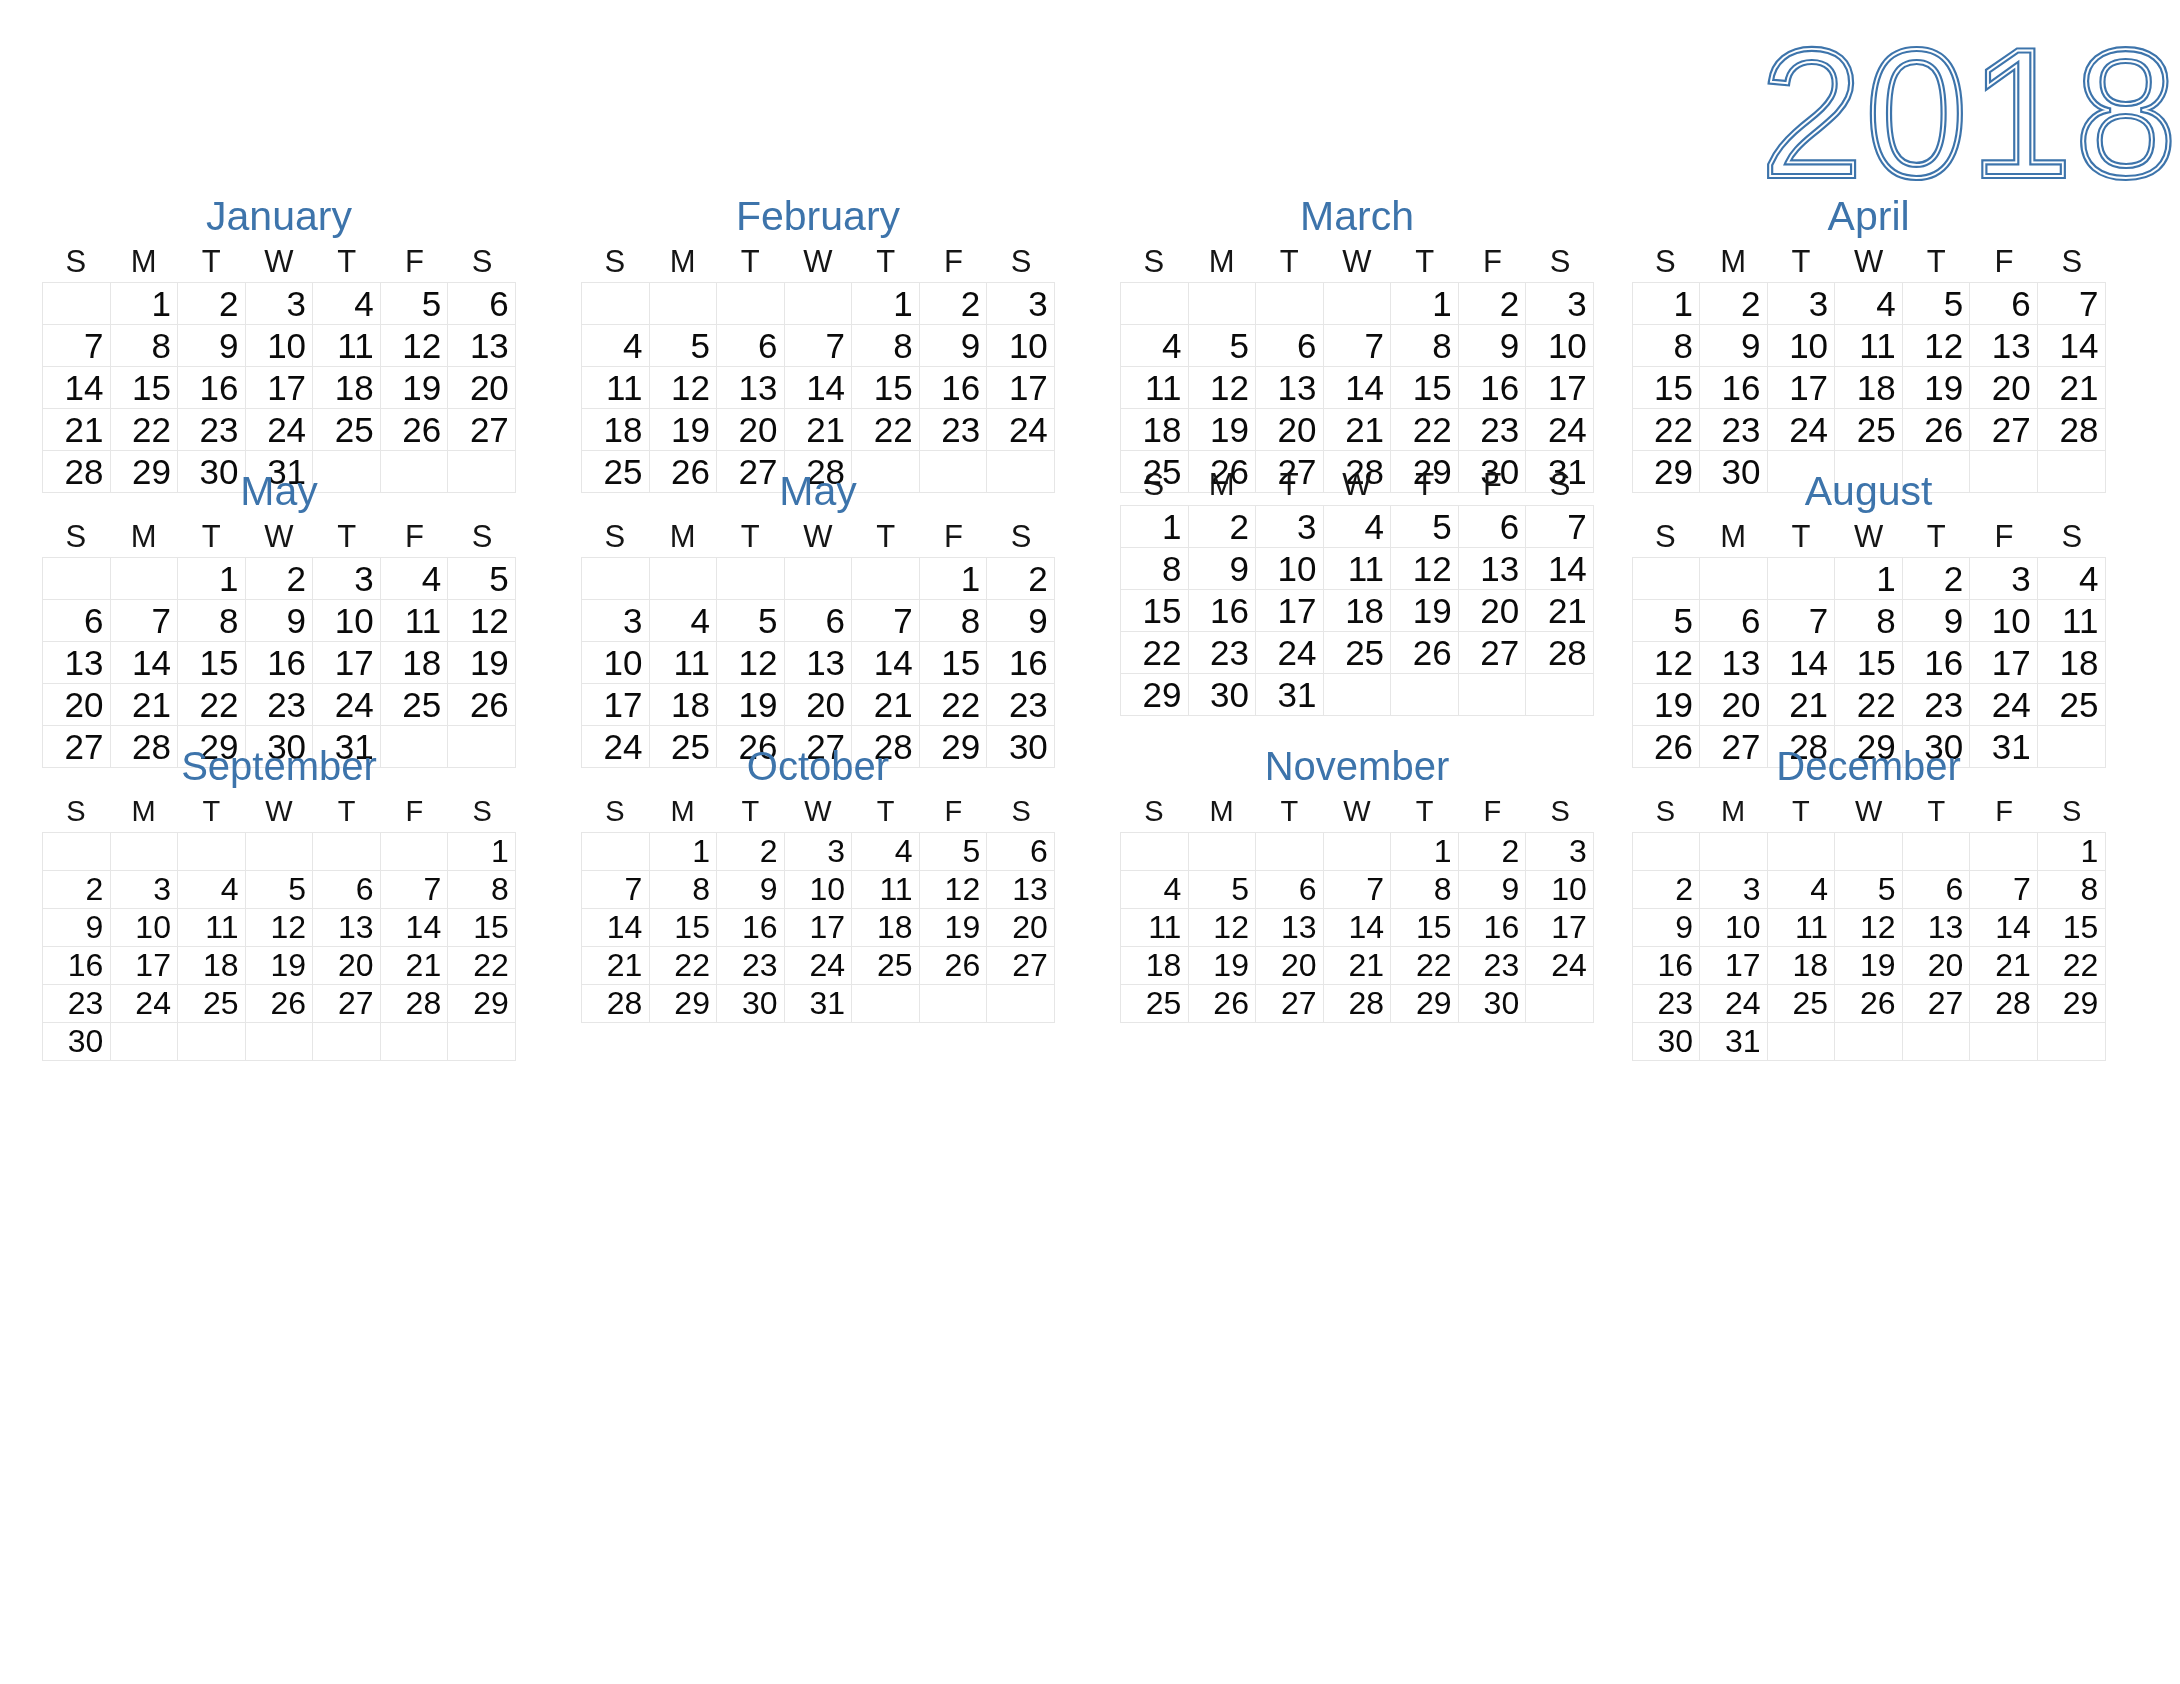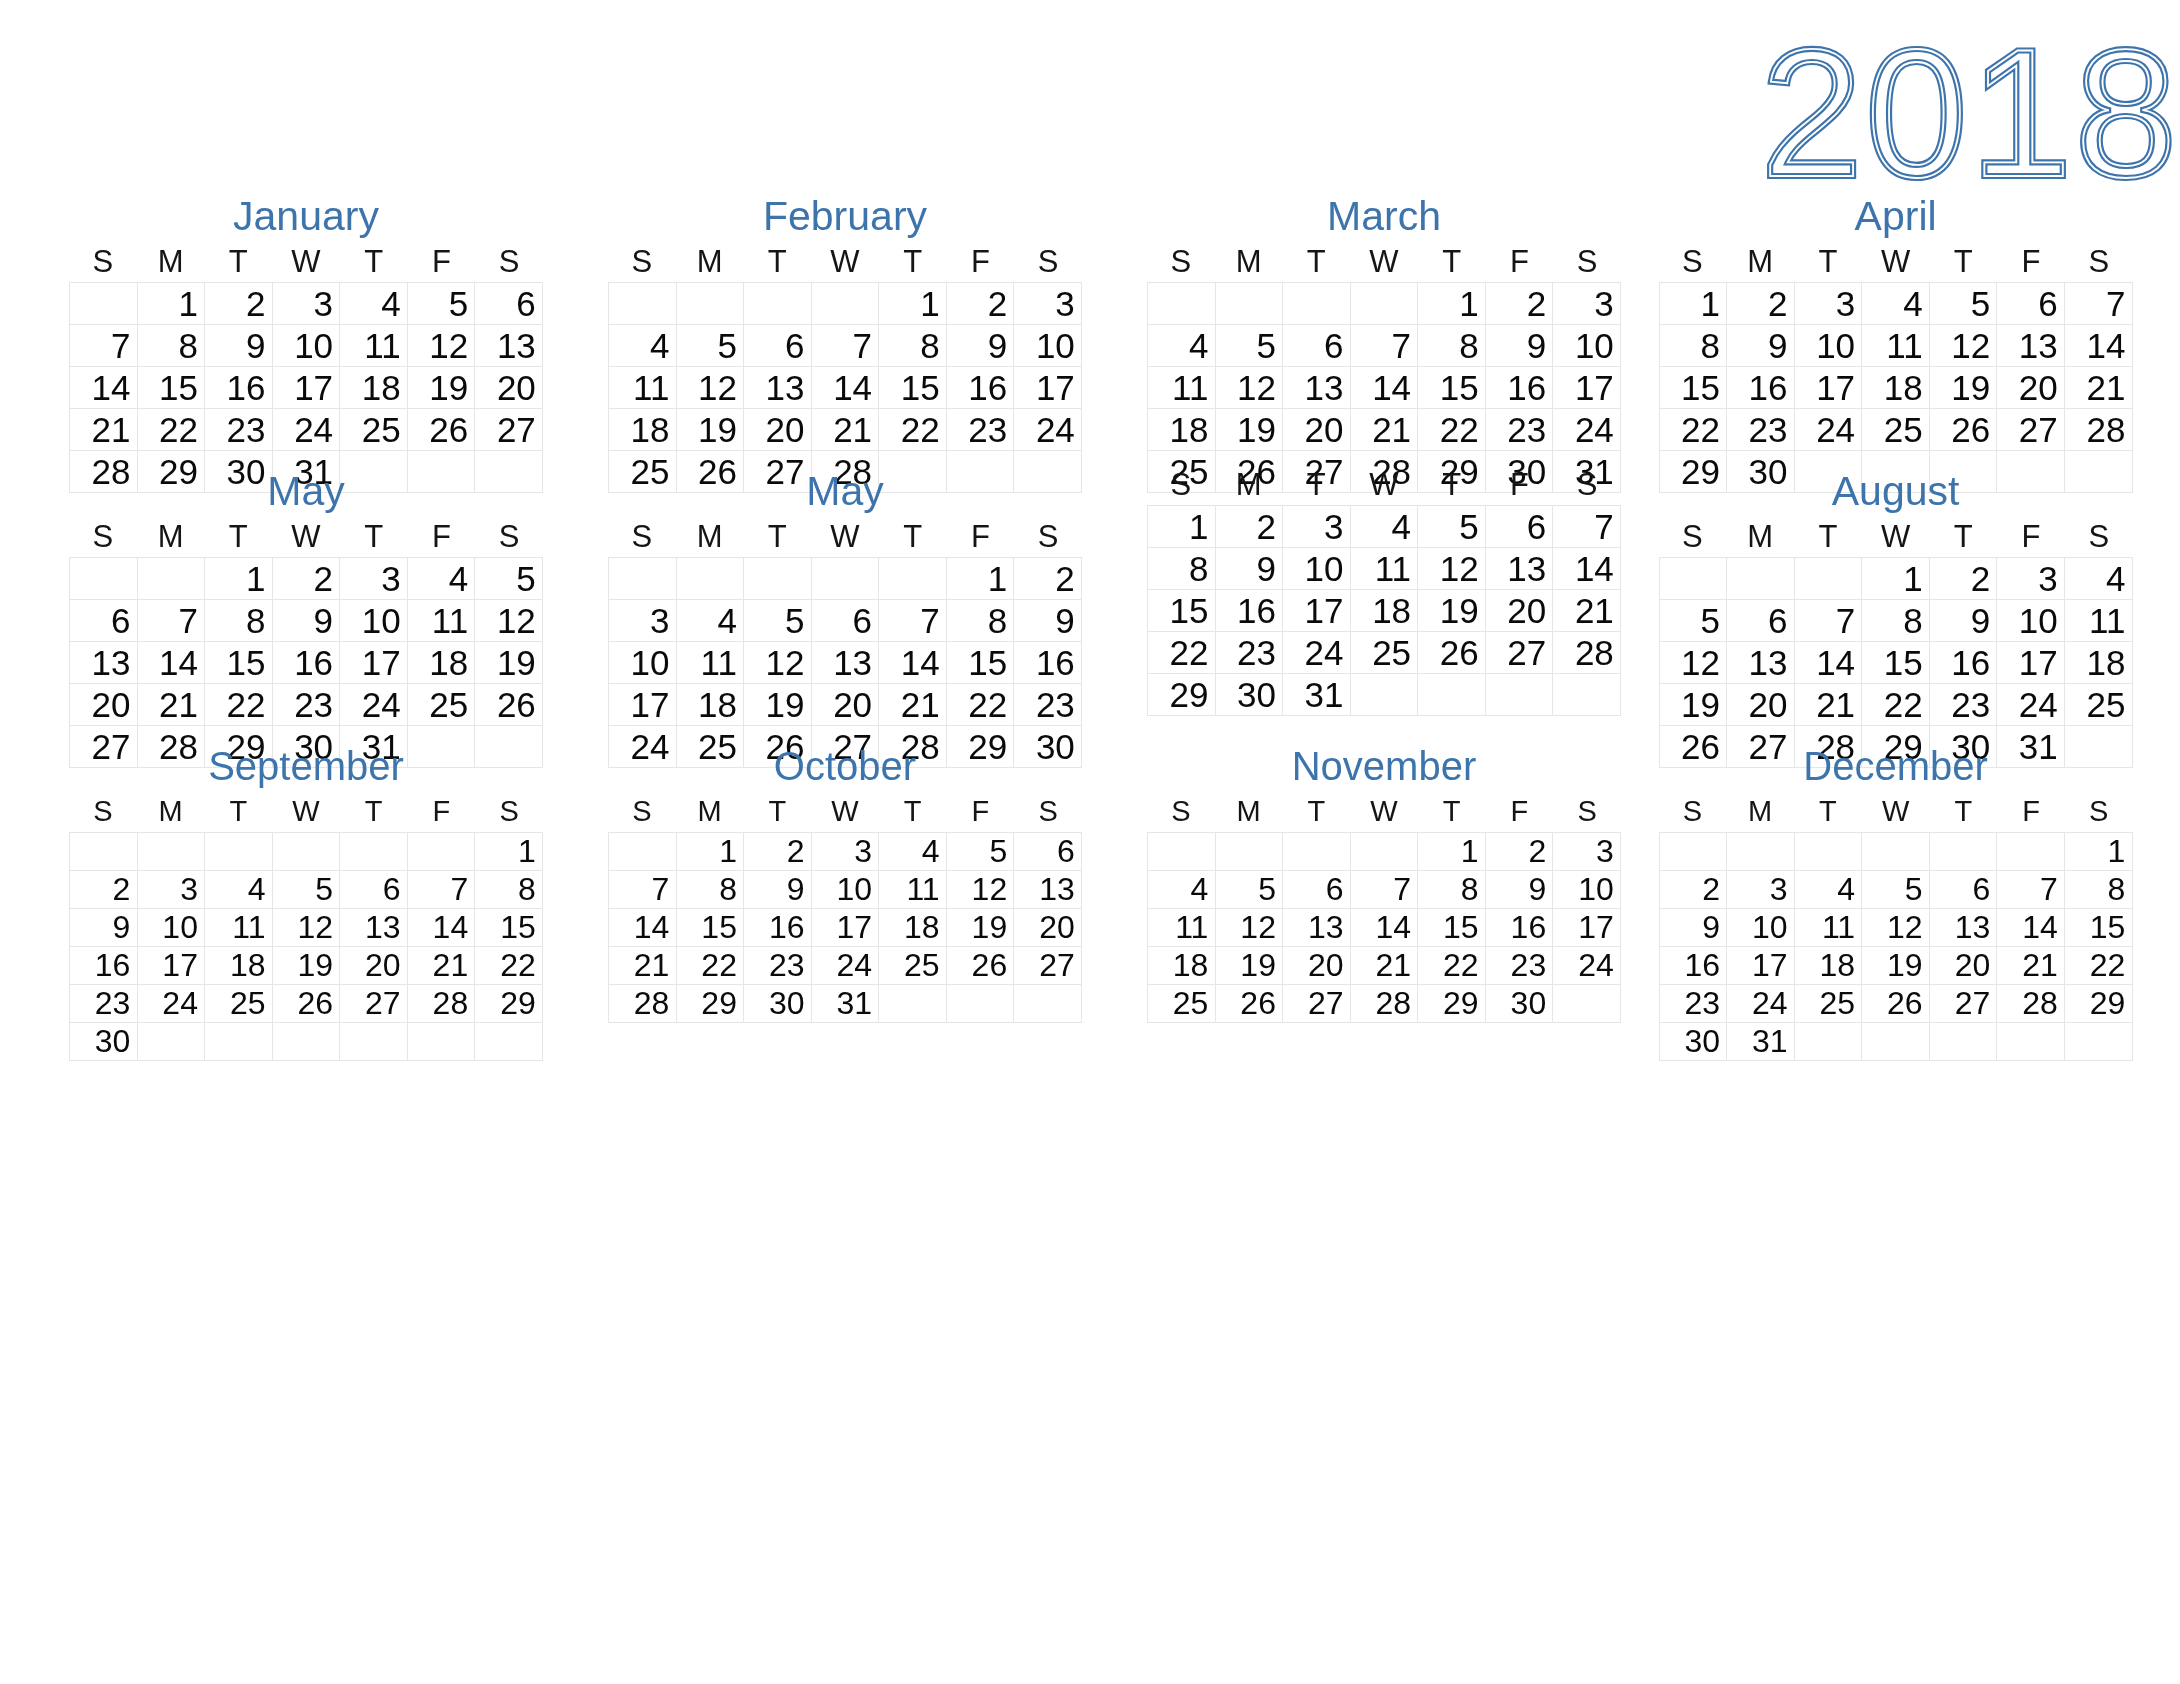--- a/index.html
+++ b/index.html
@@ -46,21 +46,21 @@
     pointer-events: none;
   }
 
   
   #months-grid {
     display: grid;
     grid-template-columns: repeat(4, 529px);
     grid-template-rows: 275px 275px 297px;
     column-gap: 0px;
     row-gap: 0px;
-    padding-left: 45px;
+    padding-left: 18px;
     box-sizing: border-box;
   }
 
   .month-block {
     width: 474px;
     position: relative;
   }
   
   .month-block.col-0 { margin-left: 24px; }
   .month-block.col-1 { margin-left: 34px; }

